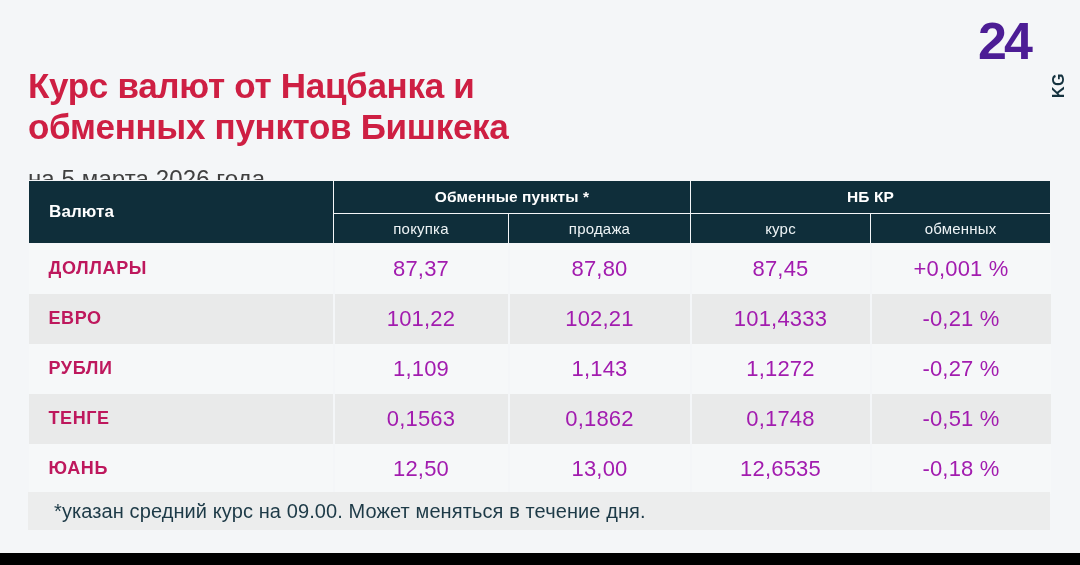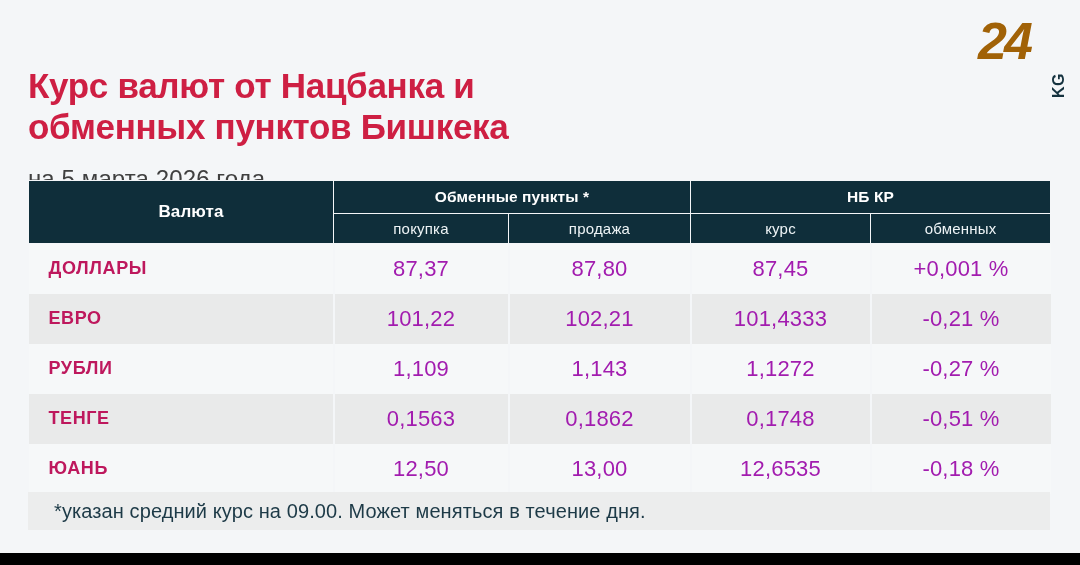--- a/index.html
+++ b/index.html
@@ -59,22 +59,21 @@
     right: 10px;
     top: 15px;
     width: 92px;
     height: 62px;
   }
   .logo-24 {
     position: absolute;
     left: 0; top: 0;
     font-size: 52px;
     font-weight: 700;
-    font-style: italic;
-    color: #a16207;
+    color: #4c1d95;
     letter-spacing: -3px;
     line-height: 1;
   }
   .logo-kg {
     position: absolute;
     right: 2px;
     bottom: 4px;
     font-size: 16px;
     font-weight: 700;
     color: #14323f;
@@ -119,21 +118,21 @@
     letter-spacing: 0.1px;
   }
   .rates thead th.sub {
     font-size: 15px;
     font-weight: 400;
     height: 30px;
     color: #eef4f6;
     letter-spacing: 0.2px;
   }
   .rates thead th.cur-head {
-    text-align: center;
+    text-align: left;
     padding-left: 20px;
     font-size: 17px;
     font-weight: 700;
     letter-spacing: 0.1px;
   }
 
   
   .rates tbody td {
     height: 50px;
     font-size: 22px;

